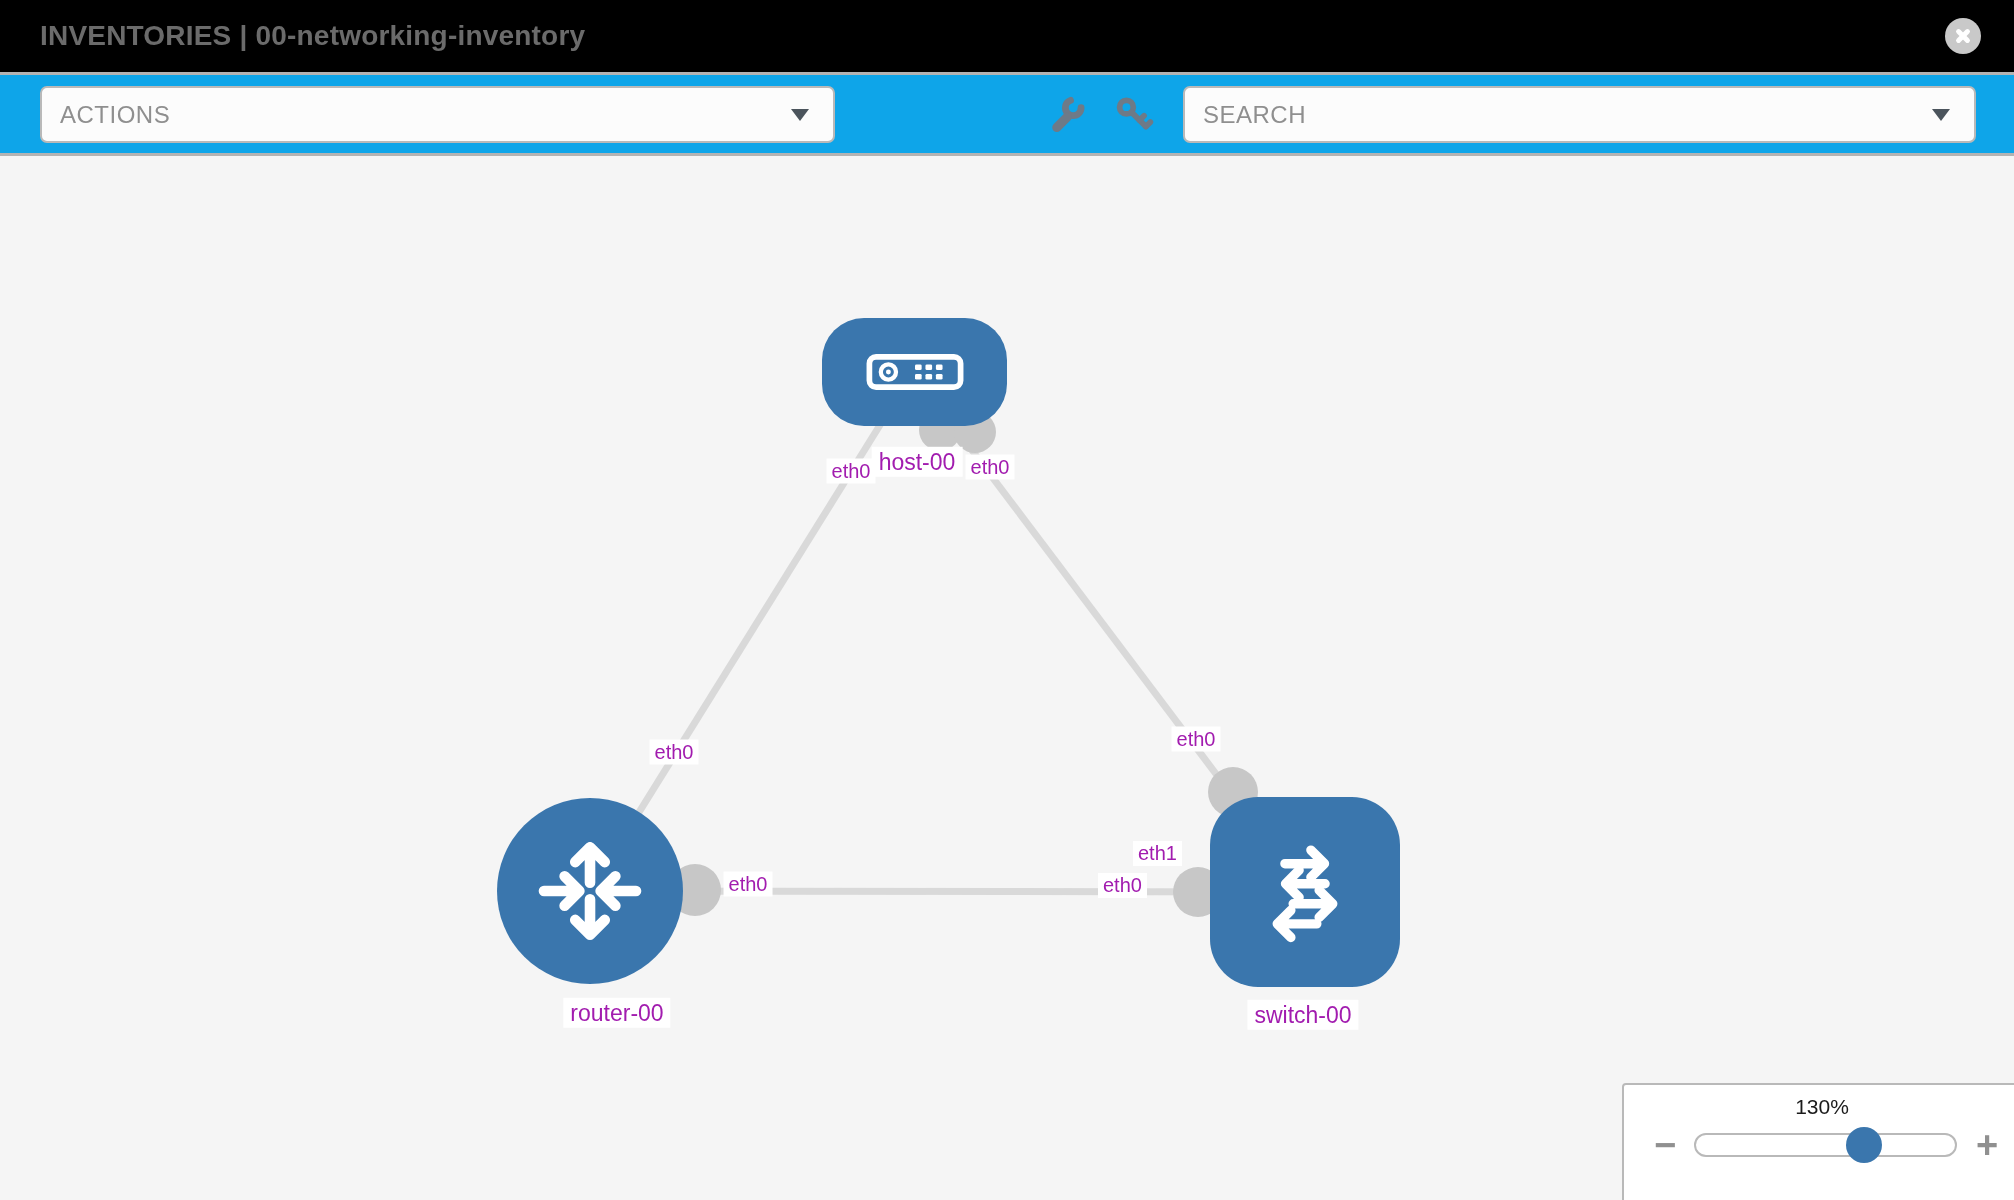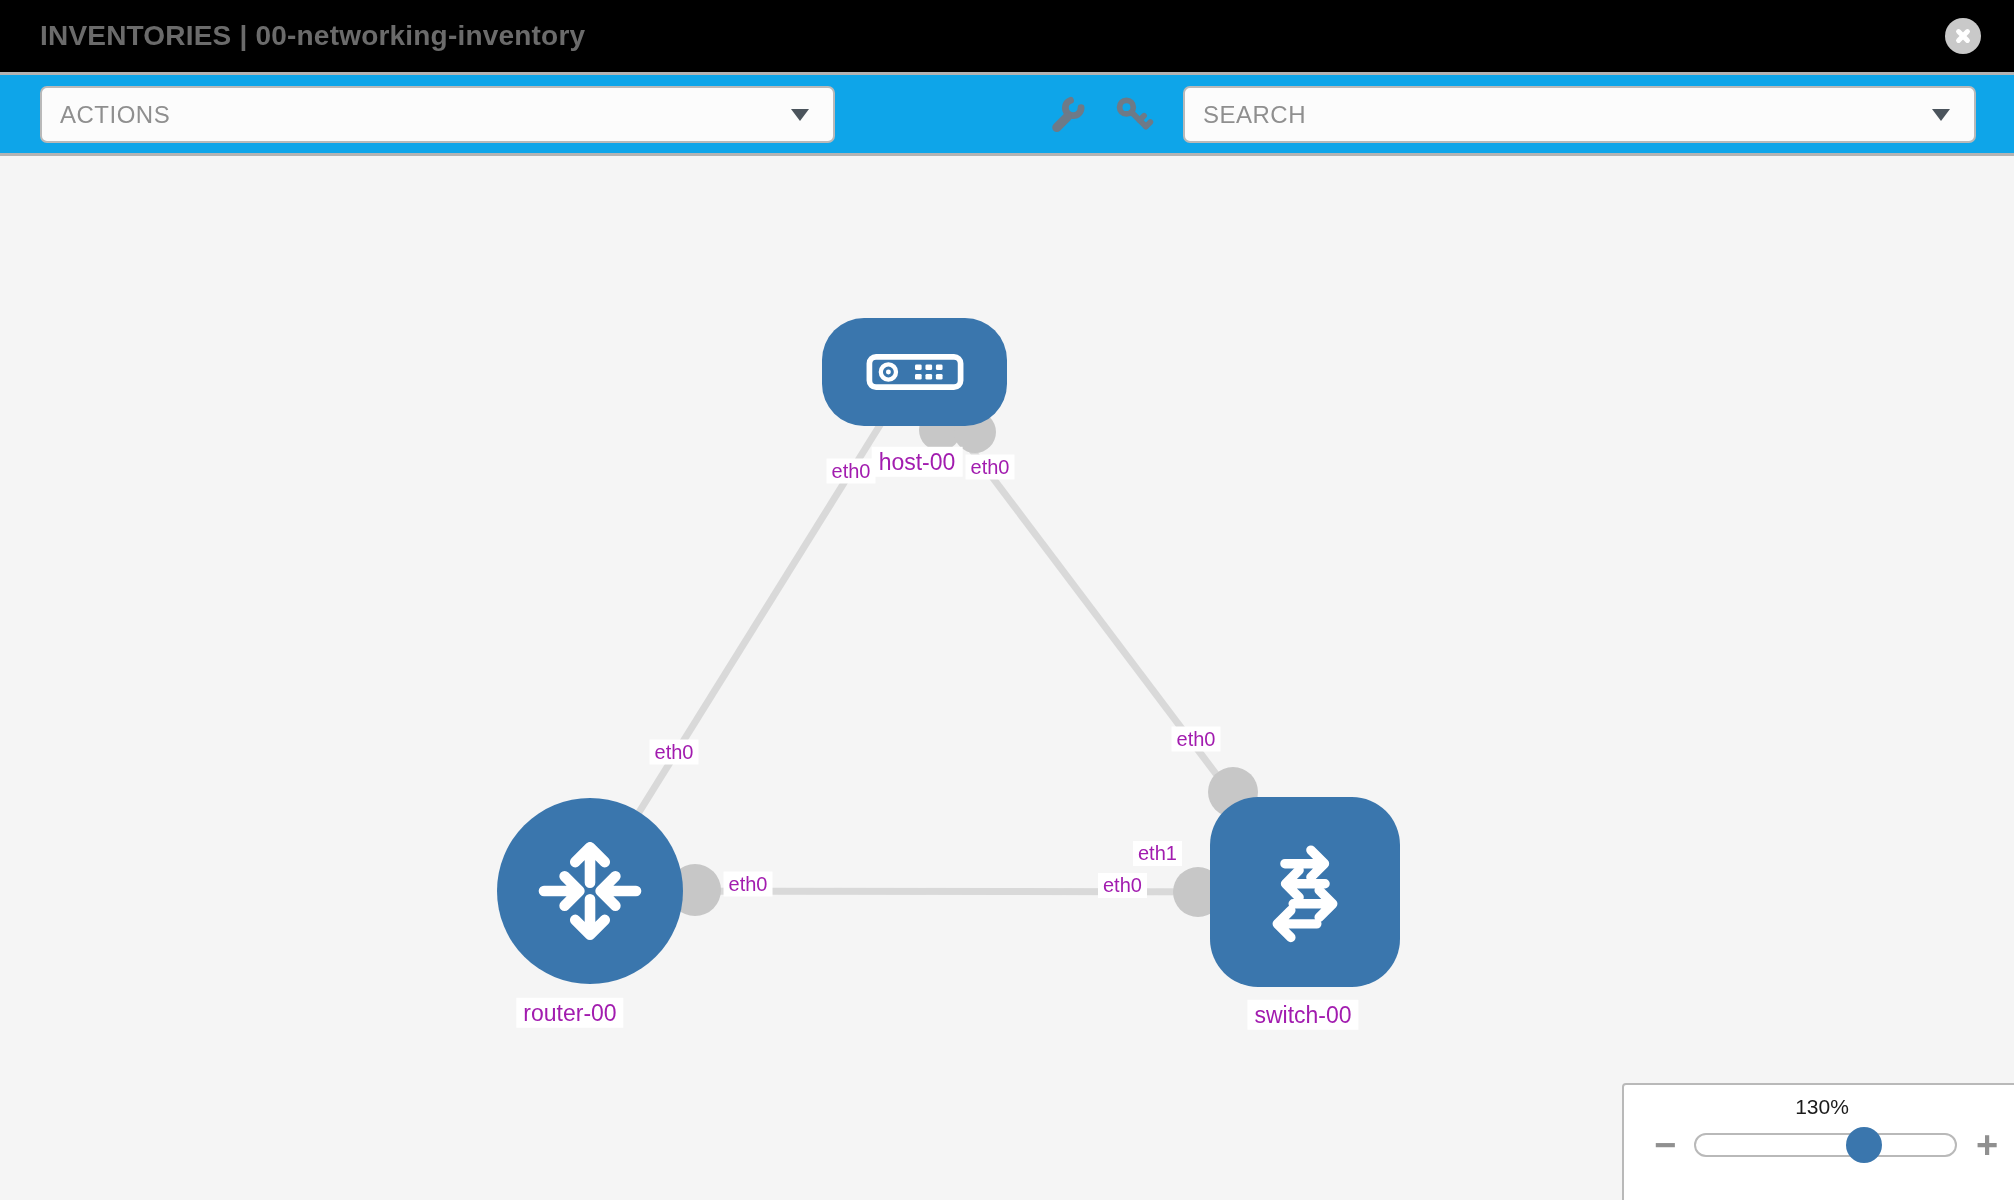--- a/index.html
+++ b/index.html
@@ -177,21 +177,21 @@
     <div class="node switch">
       <svg width="124" height="118" viewBox="0 0 100 100" fill="none" stroke="#fff" stroke-width="8" stroke-linecap="round" stroke-linejoin="round">
         <path d="M33 26 L66 26 M55 14.5 L66.5 26 L55 37.5"></path>
         <path d="M67 43 L34 43 M45 31.5 L33.5 43 L45 54.5"></path>
         <path d="M40 60 L73 60 M62 48.5 L73.5 60 L62 71.5"></path>
         <path d="M60 77 L27 77 M38 65.5 L26.5 77 L38 88.5"></path>
       </svg>
     </div>
 
     <div class="chip center node-label" style="left:917px; top:306px;">host-00</div>
-    <div class="chip center node-label" style="left:570px; top:857px;">router-00</div>
+    <div class="chip center node-label" style="left:617px; top:857px;">router-00</div>
     <div class="chip center node-label" style="left:1303px; top:859px;">switch-00</div>
 
     <div class="chip center eth" style="left:851px;  top:315px;">eth0</div>
     <div class="chip center eth" style="left:990px;  top:311px;">eth0</div>
     <div class="chip center eth" style="left:674px;  top:596px;">eth0</div>
     <div class="chip center eth" style="left:748px;  top:728px;">eth0</div>
     <div class="chip center eth" style="left:1196px; top:583px;">eth0</div>
 
     <div class="chip eth" style="left:1098px; top:717px;">eth0</div>
     <div class="chip eth" style="left:1112px; top:685px;margin-left:21px;">eth1</div>

